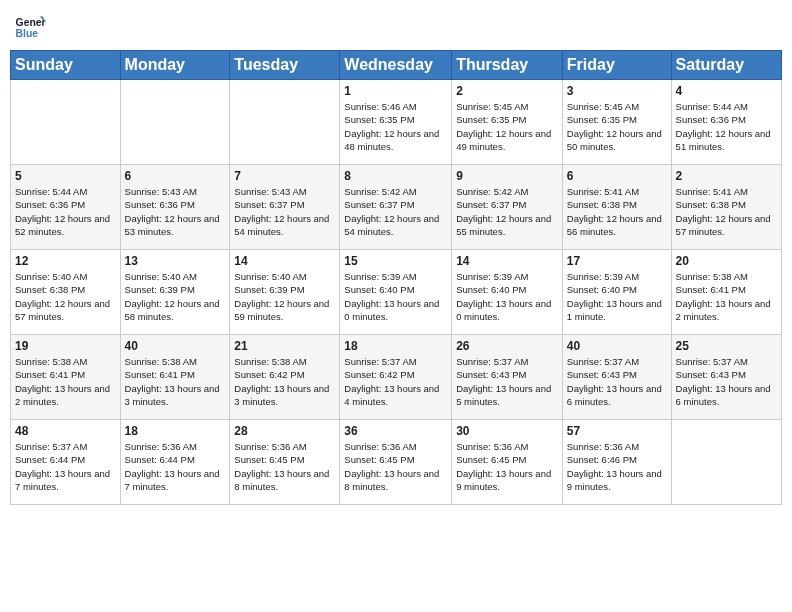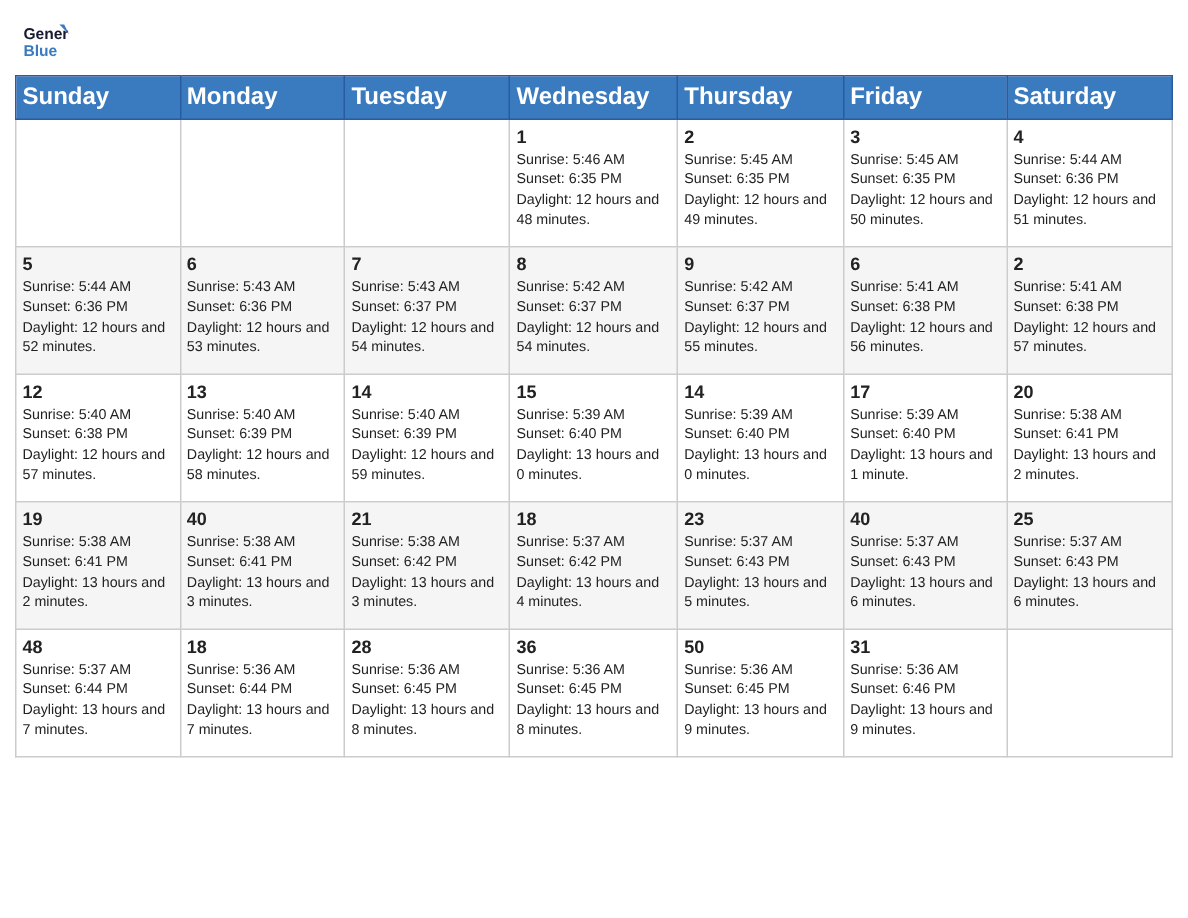--- a/index.html
+++ b/index.html
@@ -203,21 +203,21 @@
         </td>
         <td>
           <div class="day-num">21</div>
           <div class="day-info">Sunrise: 5:38 AM<br>Sunset: 6:42 PM<br>Daylight: 13 hours and 3 minutes.</div>
         </td>
         <td>
           <div class="day-num">18</div>
           <div class="day-info">Sunrise: 5:37 AM<br>Sunset: 6:42 PM<br>Daylight: 13 hours and 4 minutes.</div>
         </td>
         <td>
-          <div class="day-num">23</div>
+          <div class="day-num">26</div>
           <div class="day-info">Sunrise: 5:37 AM<br>Sunset: 6:43 PM<br>Daylight: 13 hours and 5 minutes.</div>
         </td>
         <td>
           <div class="day-num">40</div>
           <div class="day-info">Sunrise: 5:37 AM<br>Sunset: 6:43 PM<br>Daylight: 13 hours and 6 minutes.</div>
         </td>
         <td>
           <div class="day-num">25</div>
           <div class="day-info">Sunrise: 5:37 AM<br>Sunset: 6:43 PM<br>Daylight: 13 hours and 6 minutes.</div>
         </td>
@@ -233,23 +233,23 @@
         </td>
         <td>
           <div class="day-num">28</div>
           <div class="day-info">Sunrise: 5:36 AM<br>Sunset: 6:45 PM<br>Daylight: 13 hours and 8 minutes.</div>
         </td>
         <td>
           <div class="day-num">36</div>
           <div class="day-info">Sunrise: 5:36 AM<br>Sunset: 6:45 PM<br>Daylight: 13 hours and 8 minutes.</div>
         </td>
         <td>
-          <div class="day-num">50</div>
+          <div class="day-num">30</div>
           <div class="day-info">Sunrise: 5:36 AM<br>Sunset: 6:45 PM<br>Daylight: 13 hours and 9 minutes.</div>
         </td>
         <td>
-          <div class="day-num">31</div>
+          <div class="day-num">57</div>
           <div class="day-info">Sunrise: 5:36 AM<br>Sunset: 6:46 PM<br>Daylight: 13 hours and 9 minutes.</div>
         </td>
         <td></td>
       </tr>
     </tbody>
 </table>
 
 </body></html>

